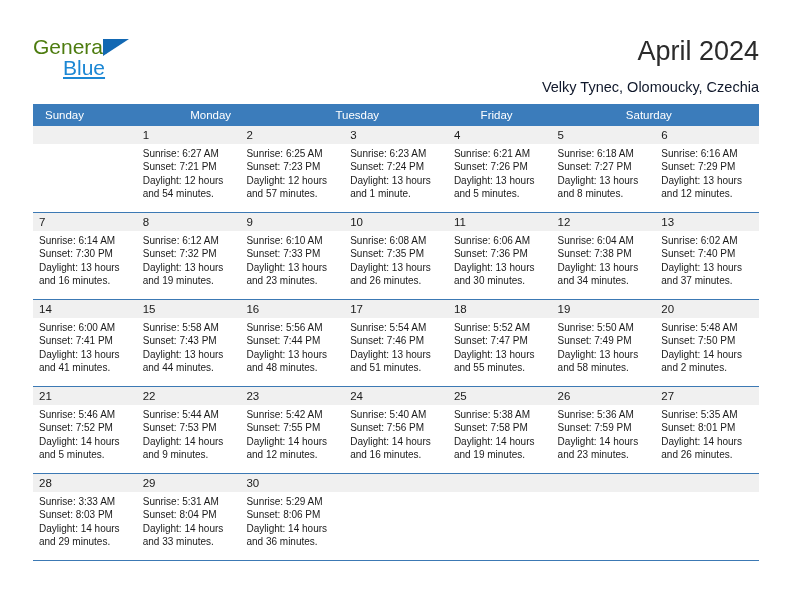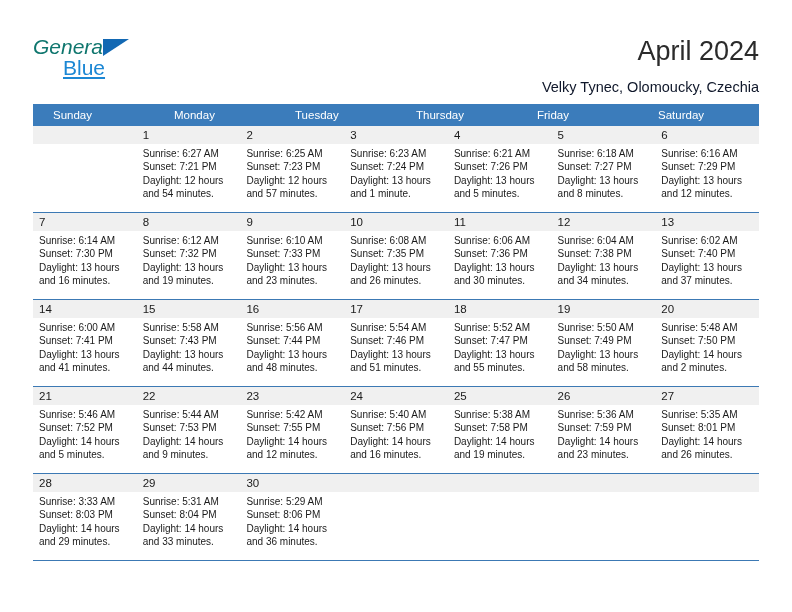--- a/index.html
+++ b/index.html
@@ -35,23 +35,22 @@
     top: 35px;
     width: 150px;
     height: 50px;
   }
   .logo-general {
     position: absolute;
     left: 0;
     top: 0;
     font-size: 21px;
     letter-spacing: 0px;
-    color: #0f766e;
+    color: #4d7c0f;
     font-family: "Liberation Sans", sans-serif;
-    font-style: italic;
   }
   .logo-tri {
     position: absolute;
     left: 70px;
     top: 4px;
     width: 0;
     height: 0;
     border-left: 26px solid #1268b3;
     border-bottom: 17px solid transparent;
   }
@@ -93,21 +92,21 @@
   .cal-head {
     display: flex;
     background: #3b7cbb;
     height: 22px;
   }
   .cal-head .hcell {
     flex: 1 1 0;
     color: #ffffff;
     font-size: 11.5px;
     line-height: 22px;
-    padding-left: 20px;
+    padding-left: 12px;
     box-sizing: border-box;
     white-space: nowrap;
   }
   .week {
     border-top: 1.4px solid #3c79b4;
     display: flex;
     flex-direction: column;
   }
   .week:first-of-type {
     border-top: none;
@@ -160,21 +159,20 @@
 
     <div class="title">April 2024</div>
     <div class="subtitle">Velky Tynec, Olomoucky, Czechia</div>
   </div>
 
   <div class="calendar">
     <div class="cal-head">
       <div class="hcell">Sunday</div>
       <div class="hcell">Monday</div>
       <div class="hcell">Tuesday</div>
-      <div class="hcell">Thursday</div>
       <div class="hcell">Friday</div>
       <div class="hcell">Saturday</div>
     </div>
 
     <div id="weeks-container">
         <div class="week">
           <div class="daynum-row">
             <div class="dn"></div>
             <div class="dn">1</div>
             <div class="dn">2</div>

